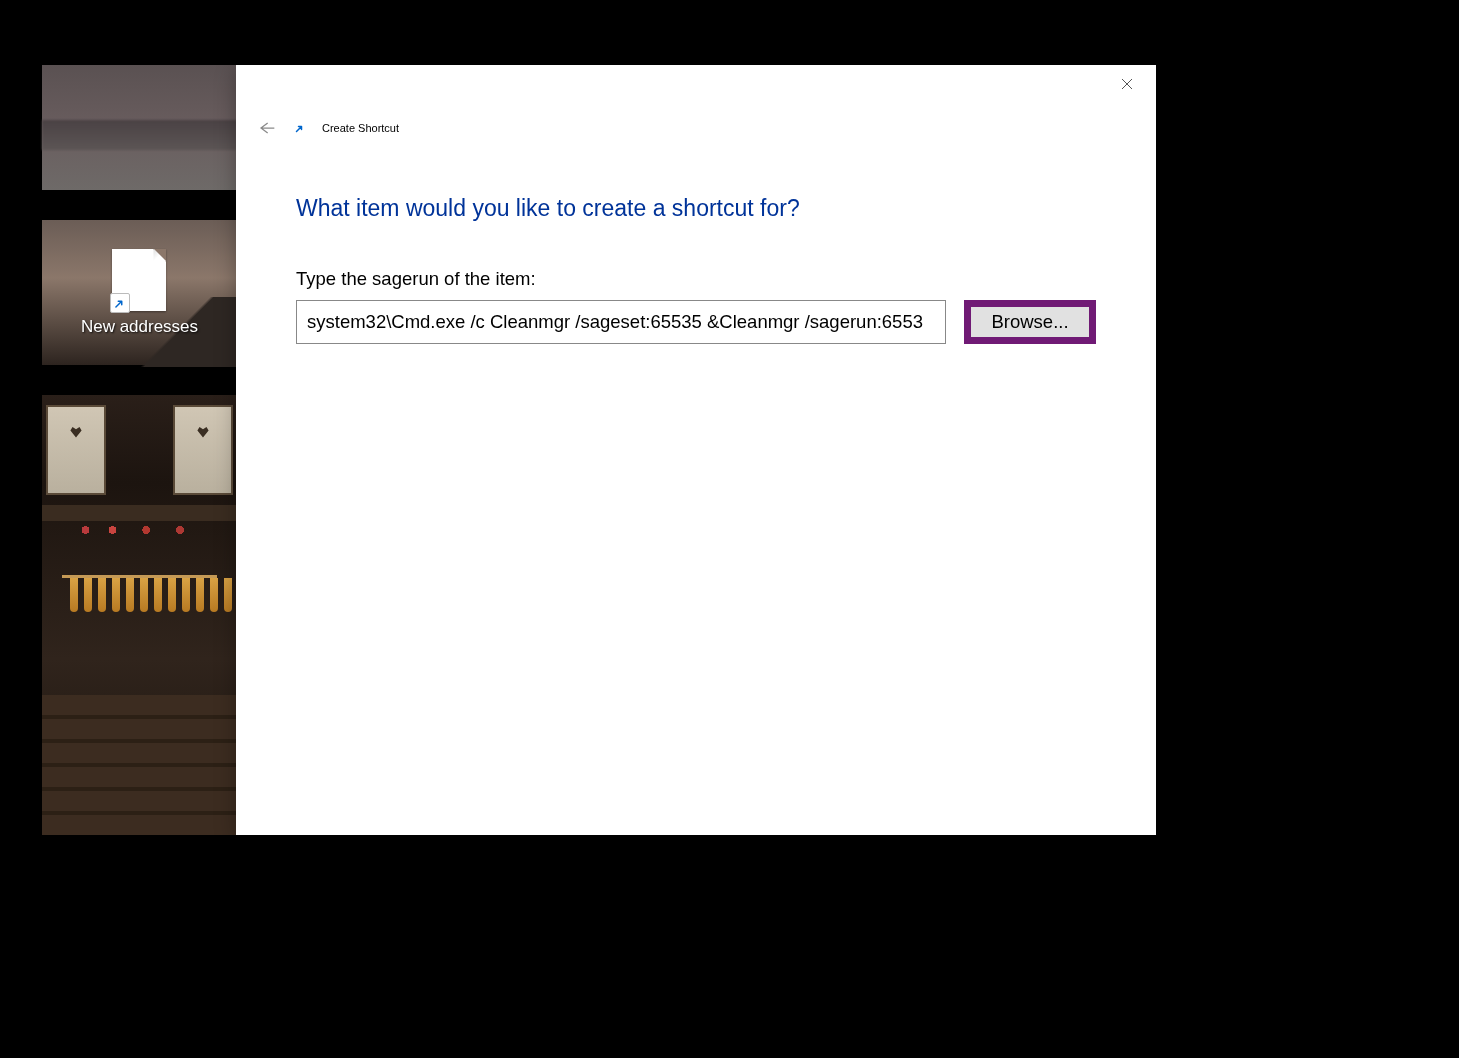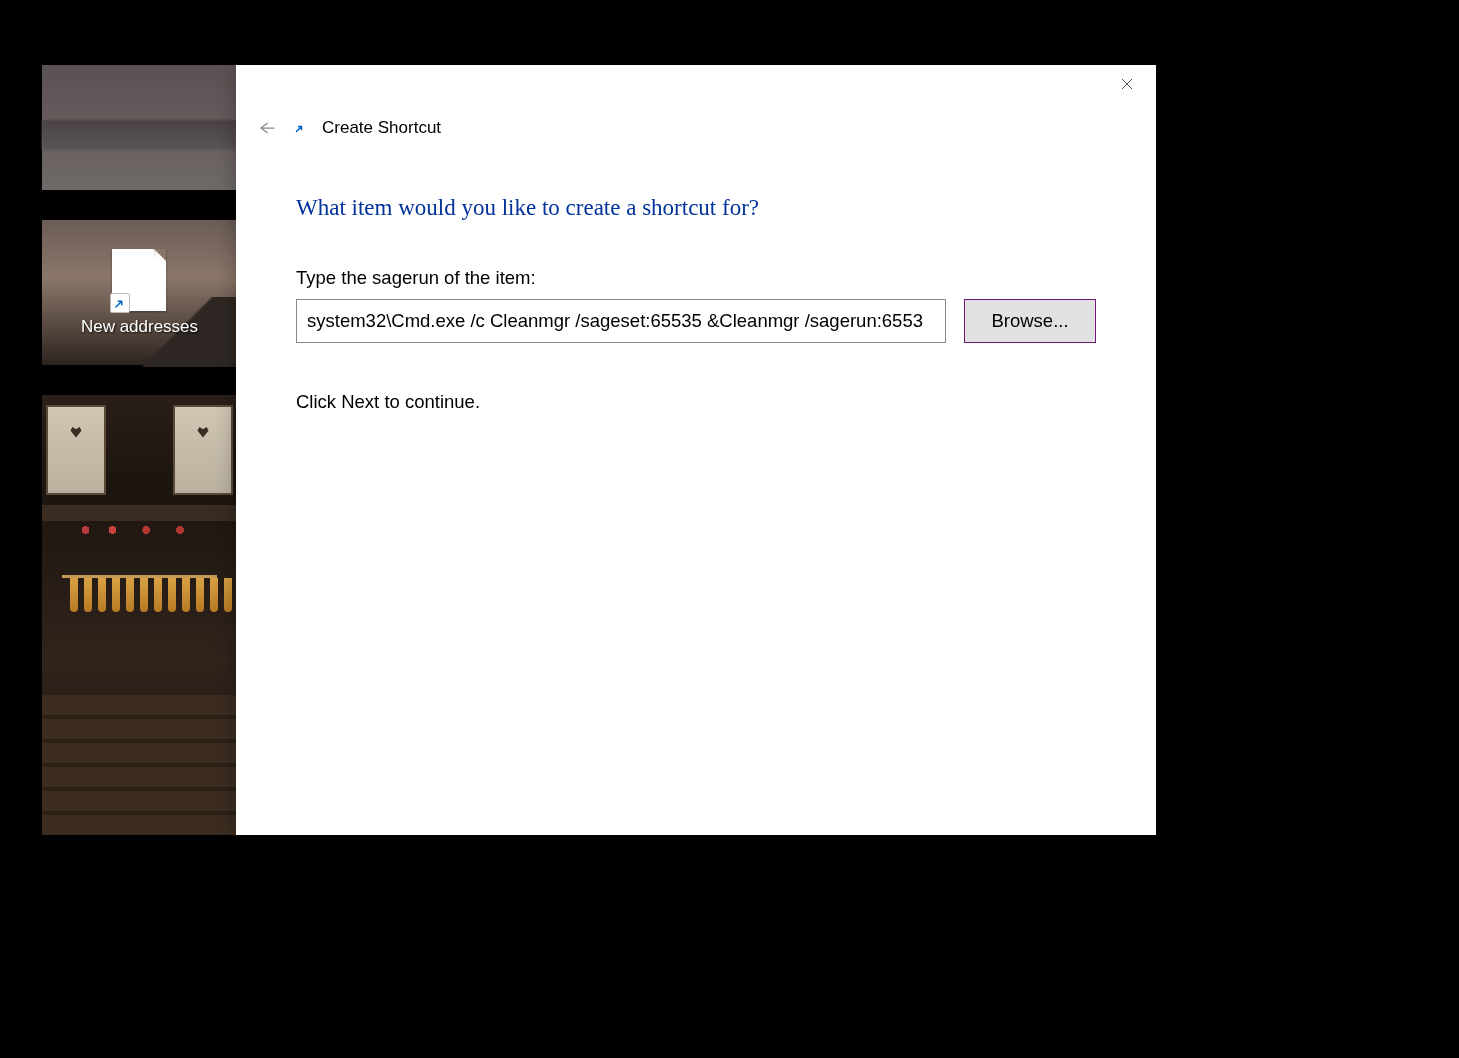--- a/index.html
+++ b/index.html
@@ -118,44 +118,44 @@
     .close-btn svg{width:12px;height:12px;stroke:#555;stroke-width:1;}
 
     .header-row{
       display:flex; align-items:center; gap:14px;
       padding:2px 0 0 18px; height:48px;
     }
     .back-arrow{ width:24px; height:24px; display:flex;align-items:center;justify-content:center;color:#8a8a8a;}
     .back-arrow svg{width:20px;height:20px;stroke:#8a8a8a;stroke-width:1.5;fill:none;}
     .wiz-icon{width:16px;height:16px;display:flex;align-items:center;justify-content:center;}
     .wiz-icon svg{width:12px;height:12px;}
-    .header-title{font-size:17px;color:#000;}
+    .header-title{font-size:11px;color:#000;}
 
     .content{
       flex:1; padding:44px 60px 0 60px;
       font-size:18.5px; color:#000;
     }
-    .headline{ color:#003399; font-size:23px; margin-bottom:46px;font-family:Liberation Serif, serif; }
+    .headline{ color:#003399; font-size:23px; margin-bottom:46px; }
     .helptext{ line-height:1.45; margin-bottom:46px; }
     .loc-label{ margin-bottom:10px; }
     .loc-row{ display:flex; align-items:stretch; gap:18px; margin-bottom:48px;}
     .loc-input{
       flex:1; height:44px;
       border:1px solid #888888;
       background:#fff;
       font-family:inherit; font-size:18.5px;
       padding:0 10px;
       color:#000;
       text-align:left;
       overflow:hidden; white-space:nowrap;
       direction:ltr;
     }
     .browse-btn{
       width:132px; height:44px;
-      background:#e1e1e1; border:1px solid #701a75;
+      background:#e1e1e1; border:7px solid #701a75;
       font-family:inherit; font-size:18.5px; color:#000;
       cursor:default;
     }
     .continue-text{ }
 
     .footer{
       height:64px; background:#f0f0f0; border-top:1px solid #dfdfdf;
       display:flex; align-items:center; justify-content:flex-end;
       gap:12px; padding:0 14px;
     }
@@ -242,18 +242,17 @@
       <div class="header-title">Create Shortcut</div>
     </div>
 
     <div class="content">
       <div class="headline">What item would you like to create a shortcut for?</div>
       <div class="loc-label">Type the sagerun of the item:</div>
       <div class="loc-row">
         <input class="loc-input" type="text" value="system32\Cmd.exe /c Cleanmgr /sageset:65535 &amp;Cleanmgr /sagerun:6553" style="">
         <button class="browse-btn">Browse...</button>
       </div>
-      <div class="continue-text">Click Next to continue.</div>
     </div>
 
   </div>
 
 </div>
 
 </body></html>

